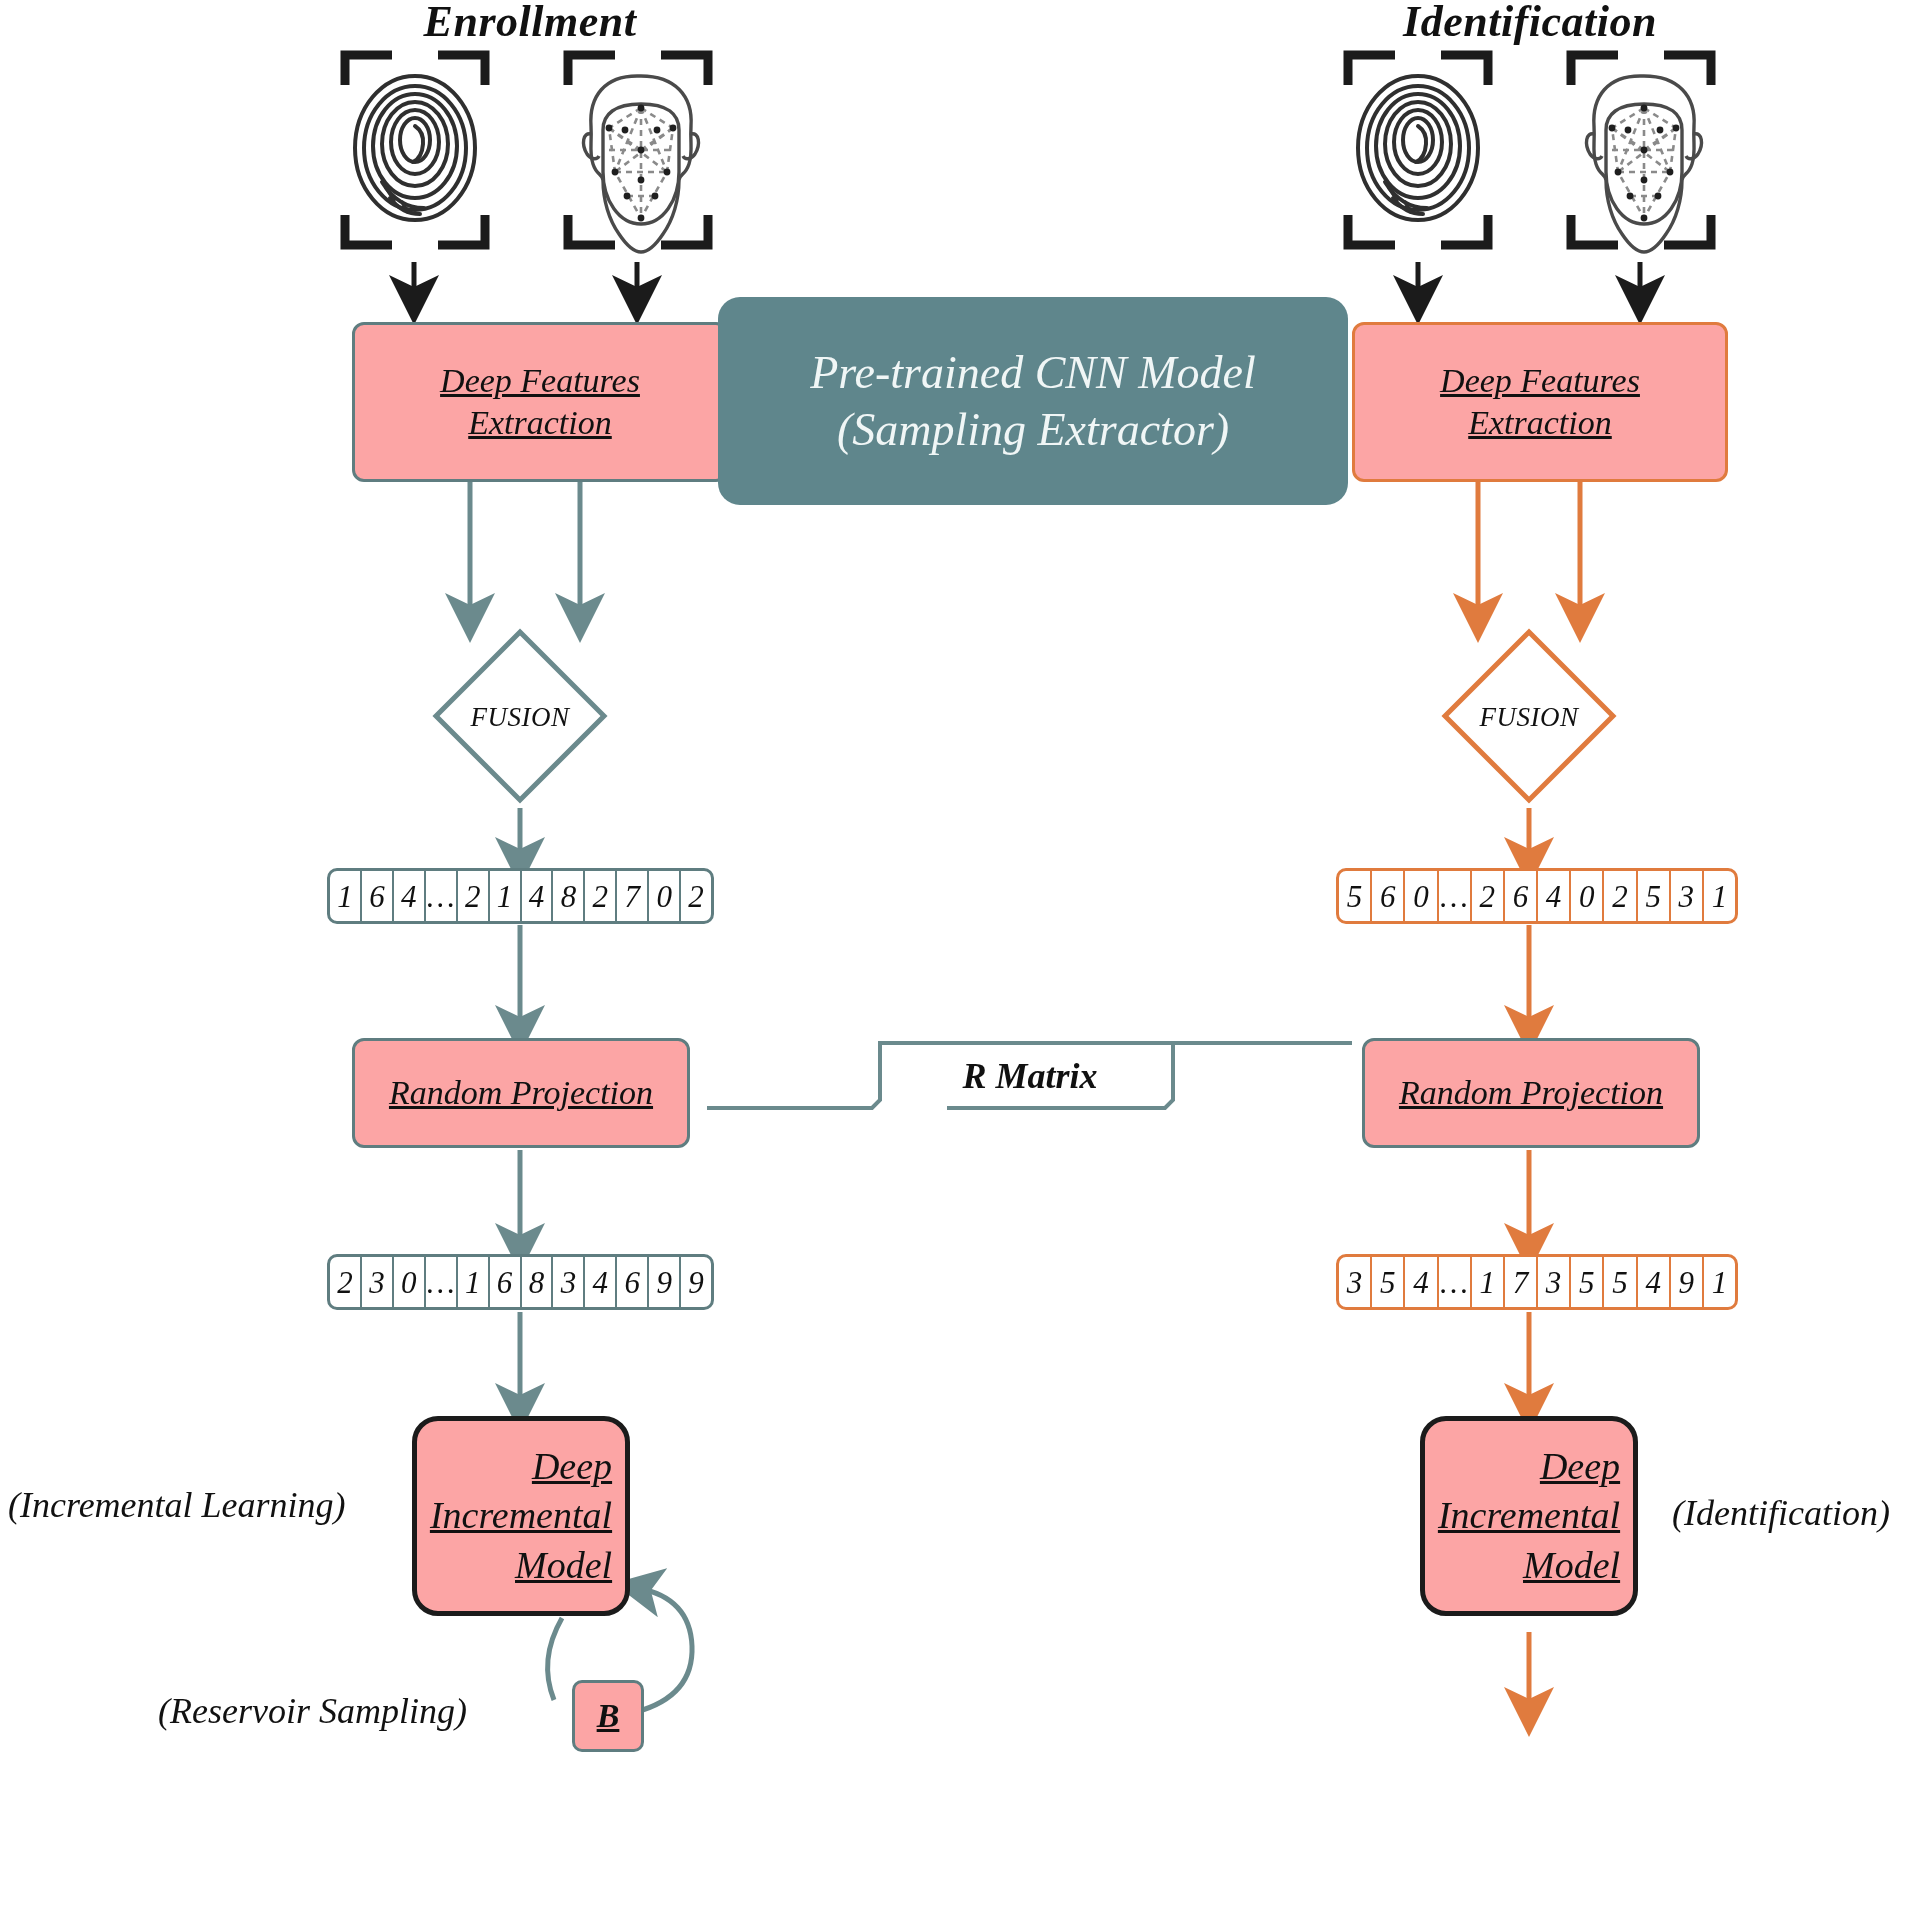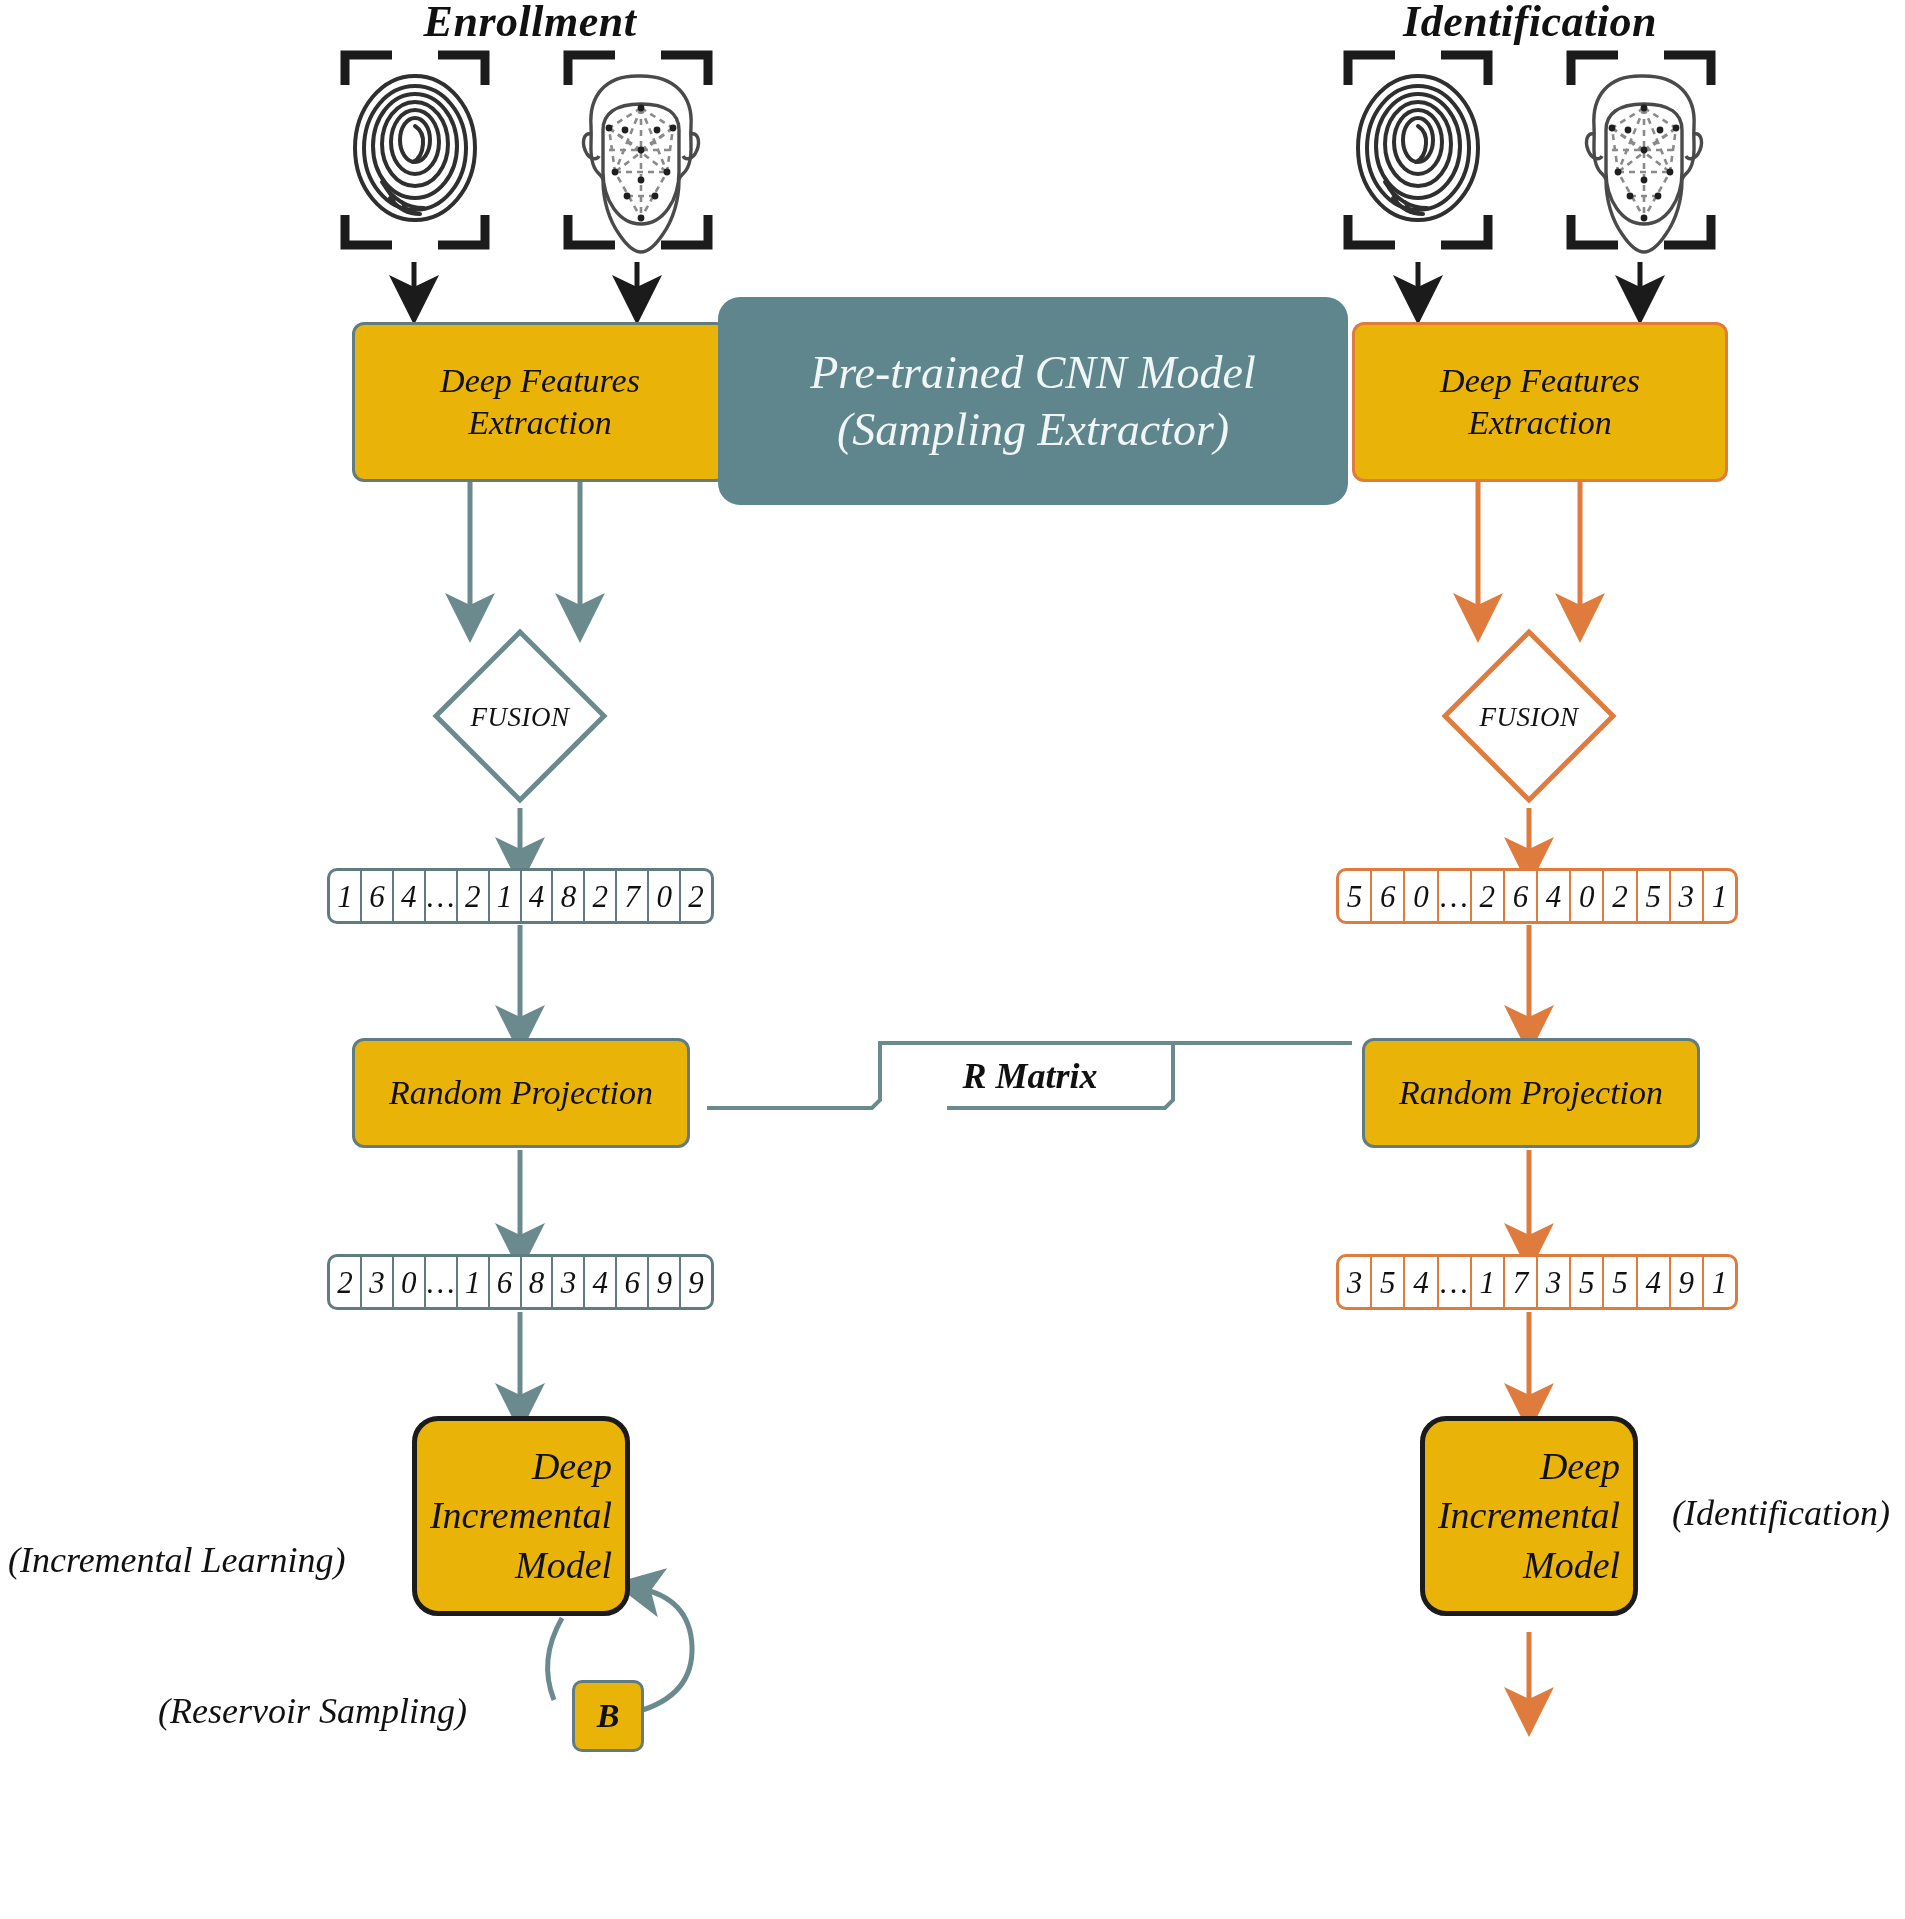--- a/index.html
+++ b/index.html
@@ -21,22 +21,22 @@
     white-space:pre-line;
   }
   .smalltext{font-style:italic;font-size:38px;text-align:right;line-height:1.3;white-space:pre-line;}
   .sidelabel{font-style:italic;font-size:36px;white-space:nowrap;}
   .centerlabel{font-style:italic;font-size:36px;white-space:nowrap;text-align:center;}
   .diamond-label{font-style:italic;font-size:27px;letter-spacing:.5px;white-space:nowrap;}
   .rmatrix-label{font-style:italic;font-weight:700;font-size:36px;white-space:nowrap;}
 
   
   .rbox{
-    box-sizing:border-box;background:#eab308;display:flex;align-items:center;
-    justify-content:center;border-radius:12px;
+    box-sizing:border-box;background:#fca5a5;display:flex;align-items:center;
+    justify-content:center;border-radius:12px;text-decoration:underline;
   }
   .teal-border{border:3px solid #5f7d80;}
   .orange-border{border:3px solid #e07b3e;}
   .dark-border{border:5px solid #1b1b1b;border-radius:26px;}
 
   .cnn-box{
     background:#5f868c;border-radius:22px;display:flex;align-items:center;
     justify-content:center;color:#f2f7f7;
   }
   .cnn-box .boxtext{font-size:46px;line-height:1.25;color:#f0f6f6;font-weight:400;}
@@ -346,21 +346,21 @@
     <div class="smalltext">Deep
 Incremental
 Model</div>
   </div>
   <div class="abs rbox dark-border" style="left:1420px;top:1416px;width:218px;height:200px;">
     <div class="smalltext">Deep
 Incremental
 Model</div>
   </div>
 
-  <div class="abs sidelabel" style="left:8px;top:1539px;">(Incremental Learning)</div>
+  <div class="abs sidelabel" style="left:8px;top:1484px;">(Incremental Learning)</div>
   <div class="abs sidelabel" style="left:1672px;top:1492px;">(Identification)</div>
   <div class="abs sidelabel" style="left:158px;top:1690px;">(Reservoir Sampling)</div>
 
   <div class="abs rbox teal-border" style="left:572px;top:1680px;width:72px;height:72px;border-radius:10px;">
     <div style="font-style:italic;font-weight:700;font-size:34px;">B</div>
   </div>
 
 
 </div>
 

